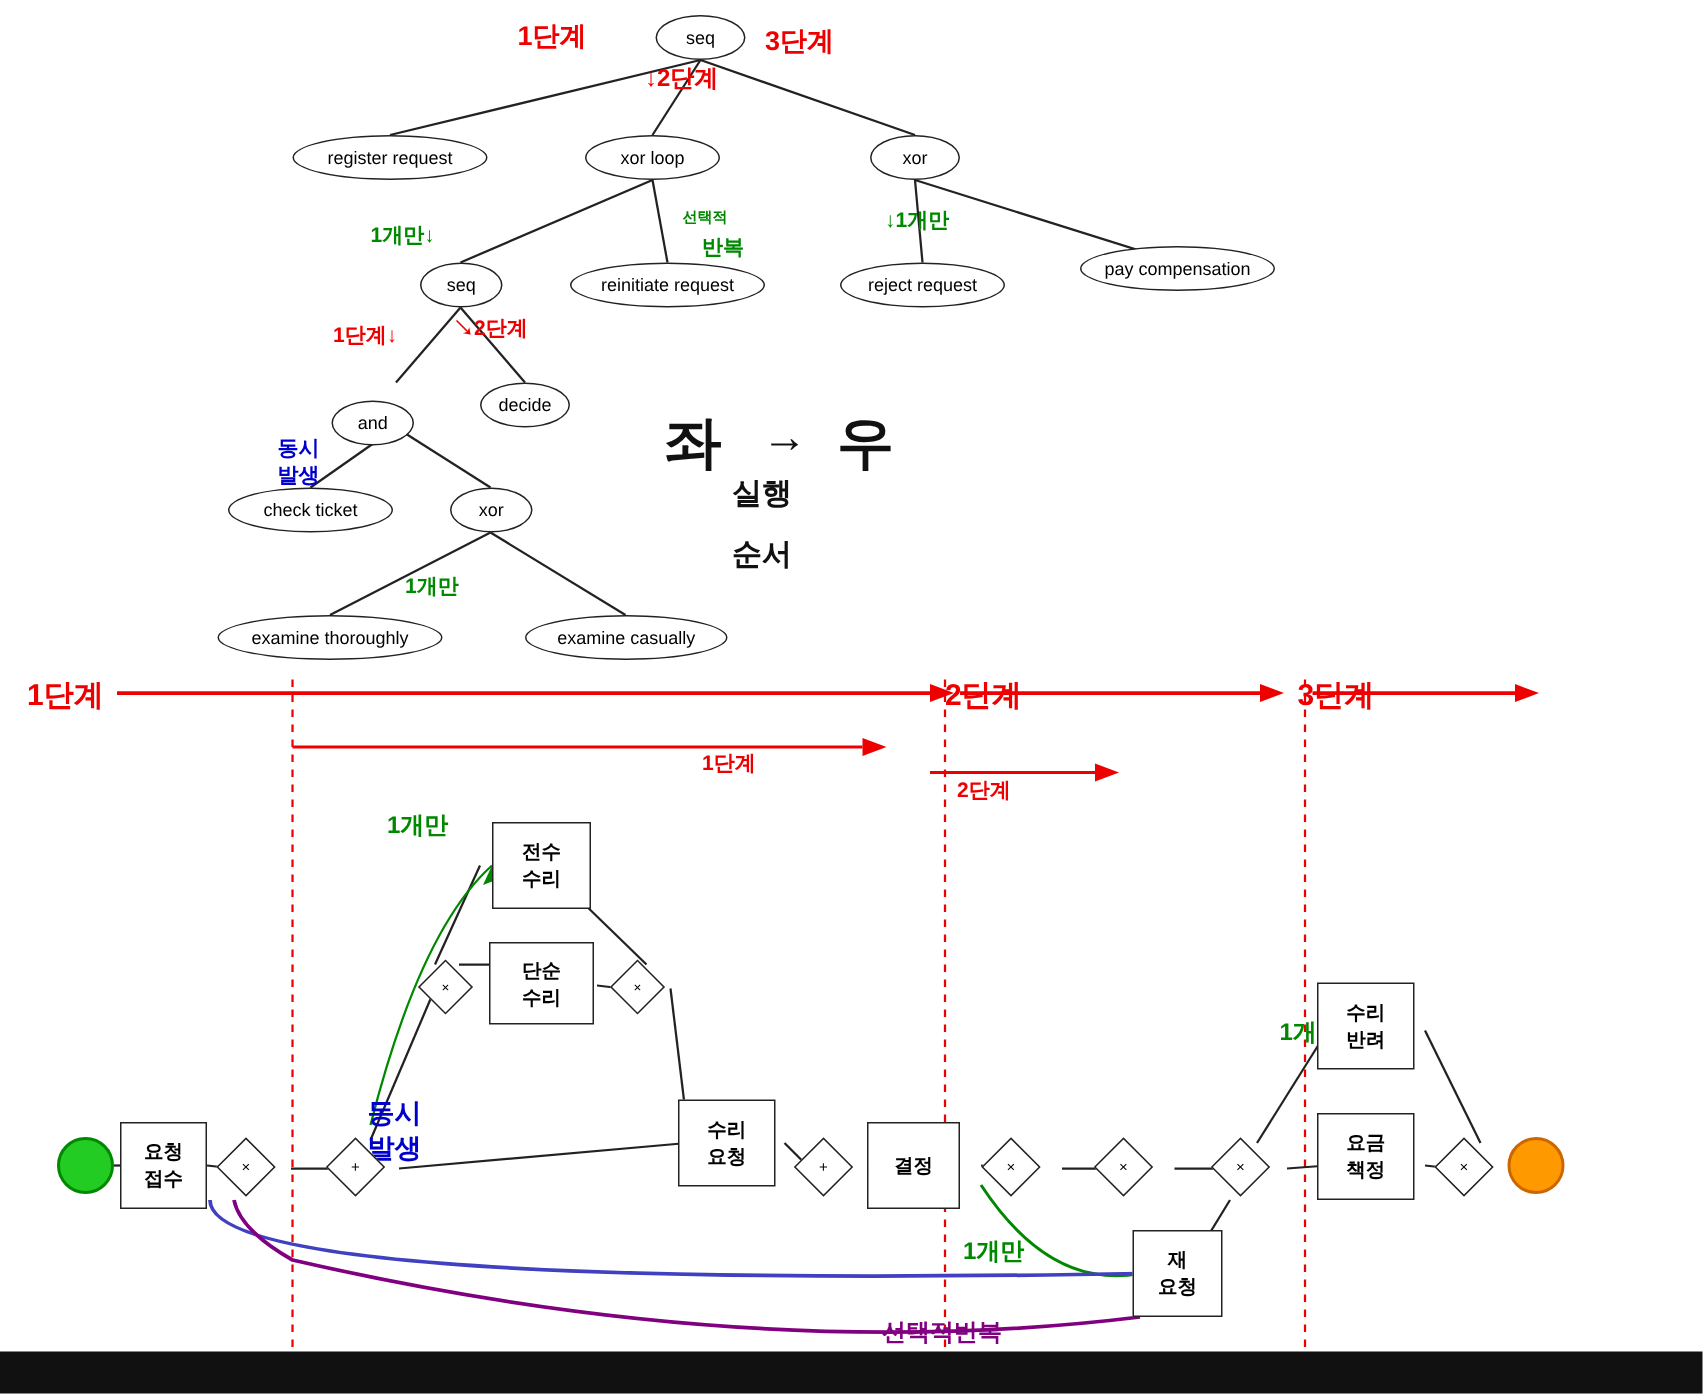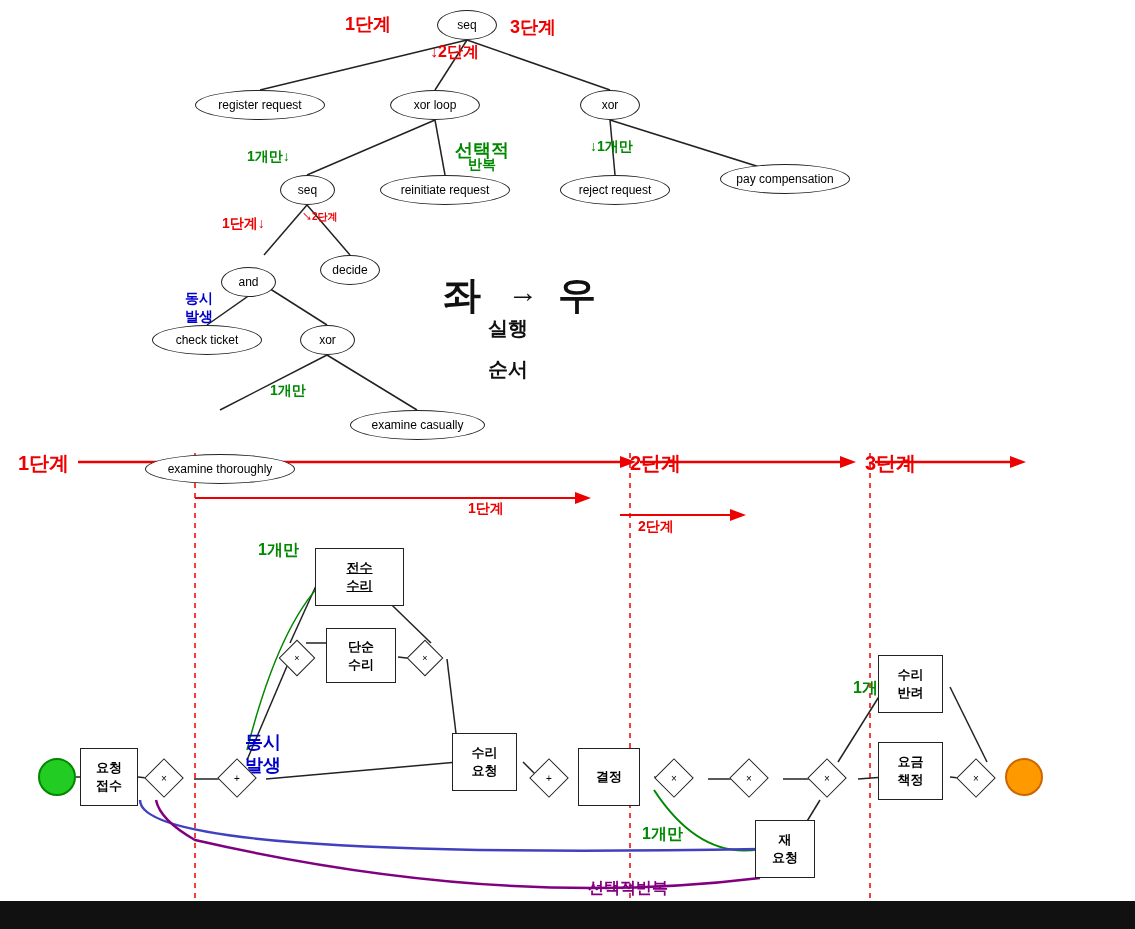--- a/index.html
+++ b/index.html
@@ -244,37 +244,37 @@
 </div>
 
 <div class="ellipse" style="left:152px;top:325px;width:110px;height:30px;">
   <span>check ticket</span>
 </div>
 
 <div class="ellipse" style="left:300px;top:325px;width:55px;height:30px;">
   <span>xor</span>
 </div>
 
-<div class="ellipse" style="left:145px;top:410px;width:150px;height:30px;margin-top:44px;">
+<div class="ellipse" style="left:145px;top:410px;width:150px;height:30px;">
   <span>examine thoroughly</span>
 </div>
 
 <div class="ellipse" style="left:350px;top:410px;width:135px;height:30px;">
   <span>examine casually</span>
 </div>
 
 <div class="annot annot-red" style="left:345px;top:12px;font-size:18px;">1단계</div>
 <div class="annot annot-red" style="left:430px;top:42px;font-size:16px;">↓2단계</div>
 <div class="annot annot-red" style="left:510px;top:15px;font-size:18px;">3단계</div>
 <div class="annot annot-green" style="left:247px;top:148px;font-size:14px;">1개만↓</div>
-<div class="annot annot-green" style="left:455px;top:138px;font-size:18px;">선택적</div>
+<div class="annot annot-green" style="left:455px;top:138px;font-size:10px;">선택적</div>
 <div class="annot annot-green" style="left:468px;top:156px;font-size:14px;">반복</div>
 <div class="annot annot-green" style="left:590px;top:138px;font-size:14px;">↓1개만</div>
 <div class="annot annot-red" style="left:222px;top:215px;font-size:14px;">1단계↓</div>
-<div class="annot annot-red" style="left:302px;top:210px;font-size:10px;">↘2단계</div>
+<div class="annot annot-red" style="left:302px;top:210px;font-size:14px;">↘2단계</div>
 <div class="annot annot-blue" style="left:185px;top:290px;font-size:14px;">동시</div>
 <div class="annot annot-blue" style="left:185px;top:308px;font-size:14px;">발생</div>
 <div class="annot annot-green" style="left:270px;top:382px;font-size:14px;">1개만</div>
 
 <div class="annot annot-black" style="left:443px;top:270px;font-size:38px;font-weight:900;">좌</div>
 <div class="annot annot-black" style="left:508px;top:275px;font-size:30px;">→</div>
 <div class="annot annot-black" style="left:558px;top:270px;font-size:38px;font-weight:900;">우</div>
 <div class="annot annot-black" style="left:488px;top:315px;font-size:20px;">실행</div>
 <div class="annot annot-black" style="left:488px;top:340px;font-size:20px;margin-top:16px;">순서</div>
 
@@ -300,21 +300,21 @@
 <div class="diamond-wrap" style="left:145px;top:759px;width:38px;height:38px;">
   <div class="diamond" style="width:28px;height:28px;"></div>
   <span class="diamond-label" style="font-size:10px;">×</span>
 </div>
 
 <div class="diamond-wrap" style="left:218px;top:759px;width:38px;height:38px;">
   <div class="diamond" style="width:28px;height:28px;"></div>
   <span class="diamond-label" style="font-size:10px;">+</span>
 </div>
 
-<div class="rect-node" style="left:315px;top:548px;width:89px;height:58px;font-size:13px;text-decoration:underline;">전수<br>수리</div>
+<div class="rect-node" style="left:328px;top:548px;width:66px;height:58px;font-size:13px;">전수<br>수리</div>
 
 <div class="diamond-wrap" style="left:280px;top:641px;width:34px;height:34px;">
   <div class="diamond" style="width:26px;height:26px;"></div>
   <span class="diamond-label" style="font-size:9px;">×</span>
 </div>
 
 <div class="rect-node" style="left:326px;top:628px;width:70px;height:55px;font-size:13px;">단순<br>수리</div>
 
 <div class="diamond-wrap" style="left:408px;top:641px;width:34px;height:34px;">
   <div class="diamond" style="width:26px;height:26px;"></div>

